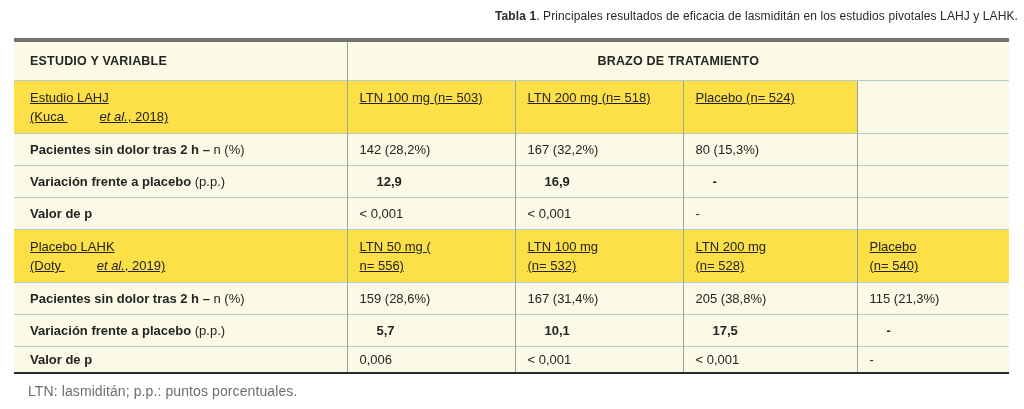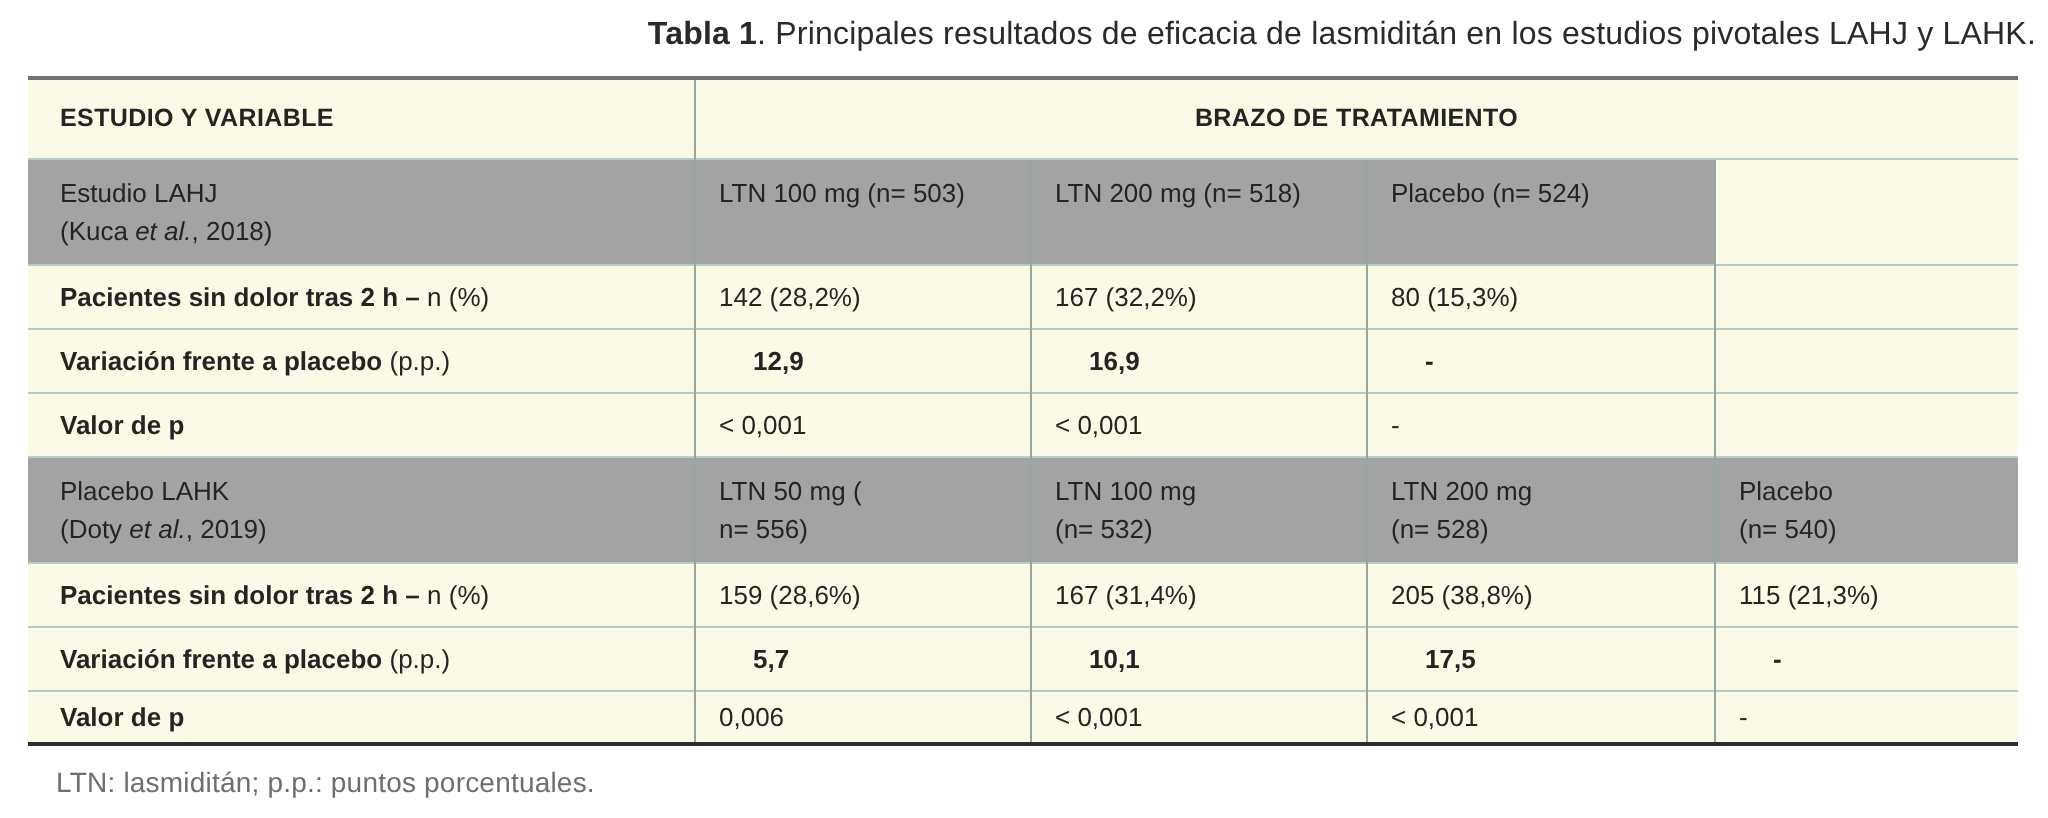--- a/index.html
+++ b/index.html
@@ -12,45 +12,45 @@
     font-family: "Liberation Sans", sans-serif;
     color: #222222;
     overflow: hidden;
   }
   .caption {
     position: absolute;
     top: 9px;
     left: 0;
     width: 1018px;
     text-align: right;
-    font-size: 16px;
+    font-size: 12px;
     color: #2a2a2a;
     letter-spacing: 0.1px;
   }
   .caption .cap-bold { font-weight: bold; }
   table.main {
     position: absolute;
     top: 38px;
     left: 14px;
     width: 995px;
     border-collapse: collapse;
     table-layout: fixed;
-    border-top: 2px solid #737373;
+    border-top: 4px solid #737373;
     border-bottom: 2px solid #2d2d2d;
     font-size: 13px;
     color: #242424;
   }
   td, th { overflow: hidden; }
   tr.r-head   { height: 40px; }
   tr.r-study  { height: 53px; }
   tr.r-data   { height: 32px; }
   tr.r-last   { height: 27px; }
   tr + tr > td, tr + tr > th { border-top: 1px solid #b7ccc6; }
   .bg-cream { background: #fbfae7; }
-  .bg-teal  { background: #a3a3a3; }
+  .bg-teal  { background: #fde047; text-decoration: underline; }
   .vline { border-left: 1px solid #96a6a1; }
   th.head-cell {
     text-align: left;
     font-size: 12.5px;
     font-weight: bold;
     padding-left: 16px;
     letter-spacing: 0.2px;
     vertical-align: middle;
   }
   th.head-span { text-align: center; padding-left: 0; margin-top: 16px; }
@@ -72,21 +72,21 @@
   }
   td.arm-cell {
     padding-left: 12px;
     padding-top: 7px;
     vertical-align: top;
     line-height: 1.5;
     white-space: pre-line;
   }
   .seg-bold { font-weight: bold; }
   tr.vals-bold td.value-cell { font-weight: bold; padding-left: 29px; }
-  em.etal { font-style: italic; }
+  em.etal { font-style: italic; margin-left: 32px; }
   .footnote {
     position: absolute;
     top: 383px;
     left: 28px;
     font-size: 14px;
     color: #6e6e6e;
     letter-spacing: 0.1px;
   }
 </style>
 </head>

